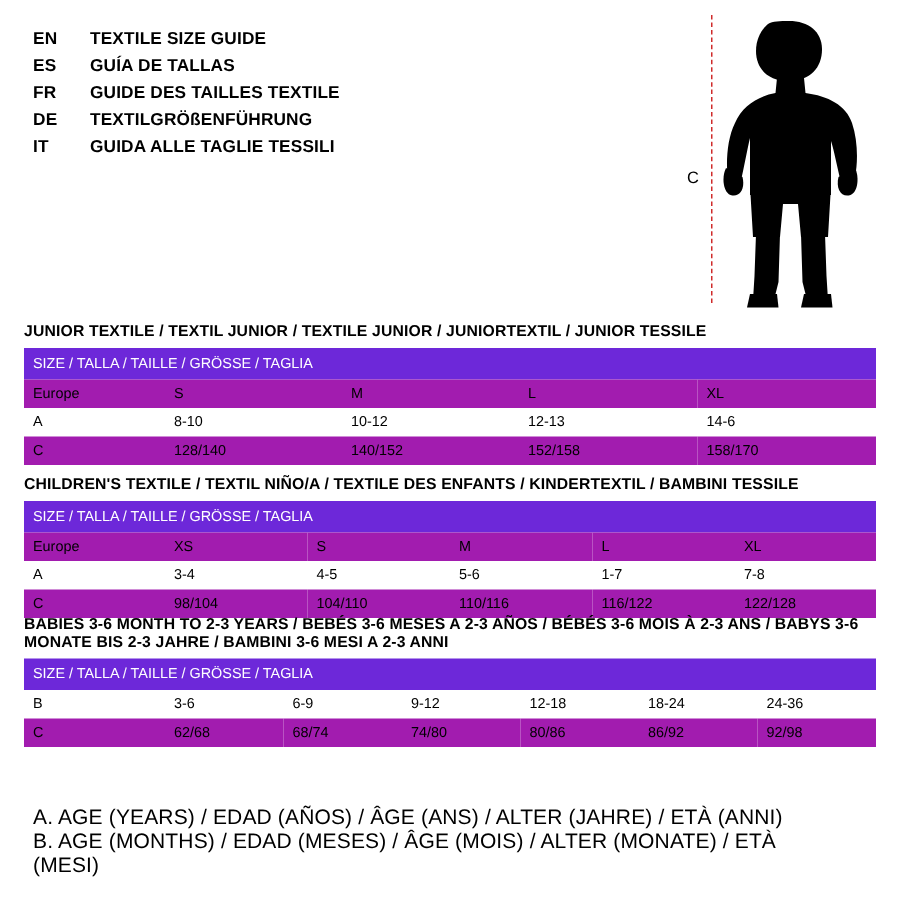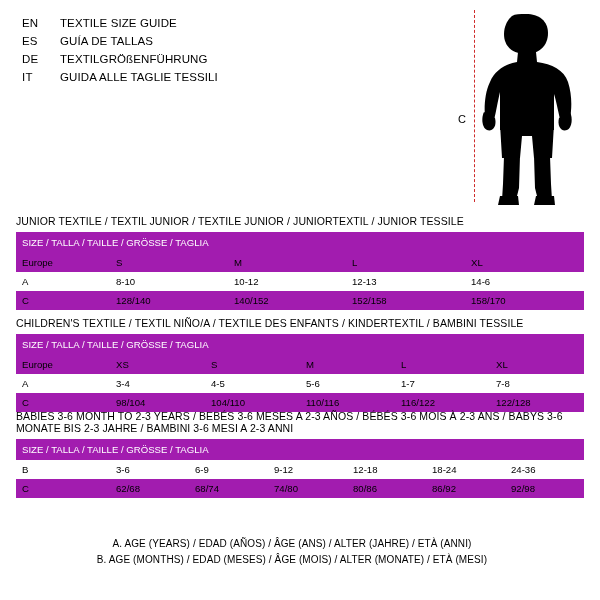--- a/index.html
+++ b/index.html
@@ -23,22 +23,23 @@
 
   
   .header {
     position: absolute;
     left: 22px;
     top: 14px;
     width: 420px;
   }
   .lang-row {
     display: flex;
-    align-items: center;
+    align-items: flex-end;
     height: 18px;
+    font-weight: bold;
   }
   .lang-code {
     width: 38px;
     font-size: 11.5px;
     letter-spacing: 0.2px;
   }
   .lang-title {
     font-size: 11.5px;
     letter-spacing: 0.1px;
   }
@@ -73,37 +74,37 @@
   }
 
   
   .section {
     position: absolute;
     left: 16px;
     width: 568px;
   }
   .section-title {
     font-size: 10.5px;
-    font-weight: normal;
+    font-weight: bold;
     margin-bottom: 5px;
     letter-spacing: 0.1px;
   }
   table.size-table {
     border-collapse: collapse;
     width: 568px;
     table-layout: fixed;
   }
   table.size-table td {
     font-size: 9.6px;
     padding: 3px 0 3px 6px;
     vertical-align: middle;
     line-height: 13px;
   }
   tr.head-row td {
-    background: #a21caf;
+    background: #6d28d9;
     color: #ffffff;
     font-size: 9.6px;
     font-weight: normal;
     padding: 4px 0 4px 6px;
   }
   tr.shade td {
     background: #a21caf;
   }
   tr.plain td {
     background: #ffffff;
@@ -113,39 +114,42 @@
   }
 
   
   .legend {
     position: absolute;
     left: 22px;
     top: 536px;
     width: 540px;
   }
   .legend-line {
-    font-size: 10px;
+    font-size: 14px;
     line-height: 16px;
     letter-spacing: 0.1px;
-    text-align: center;
   }
 </style>
 </head>
 <body>
 
 <div class="page">
 
   <div class="header">
     <div class="lang-row">
       <div class="lang-code">EN</div>
       <div class="lang-title">TEXTILE SIZE GUIDE</div>
     </div>
     <div class="lang-row">
       <div class="lang-code">ES</div>
       <div class="lang-title">GUÍA DE TALLAS</div>
+    </div>
+    <div class="lang-row">
+      <div class="lang-code">FR</div>
+      <div class="lang-title">GUIDE DES TAILLES TEXTILE</div>
     </div>
     <div class="lang-row">
       <div class="lang-code">DE</div>
       <div class="lang-title">TEXTILGRÖßENFÜHRUNG</div>
     </div>
     <div class="lang-row">
       <div class="lang-code">IT</div>
       <div class="lang-title">GUIDA ALLE TAGLIE TESSILI</div>
     </div>
   </div>

